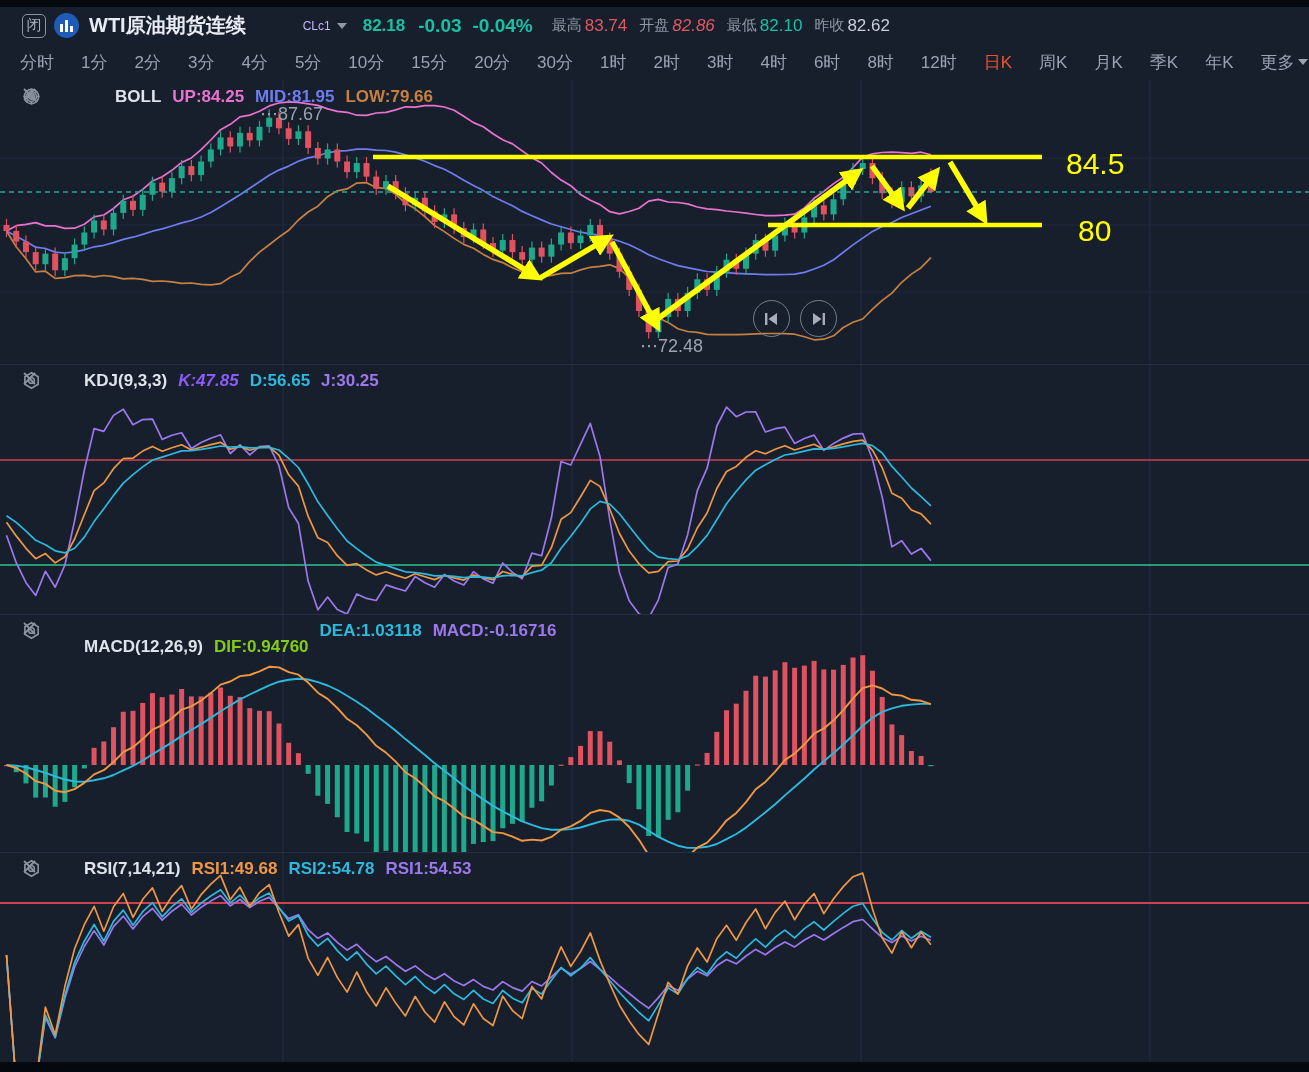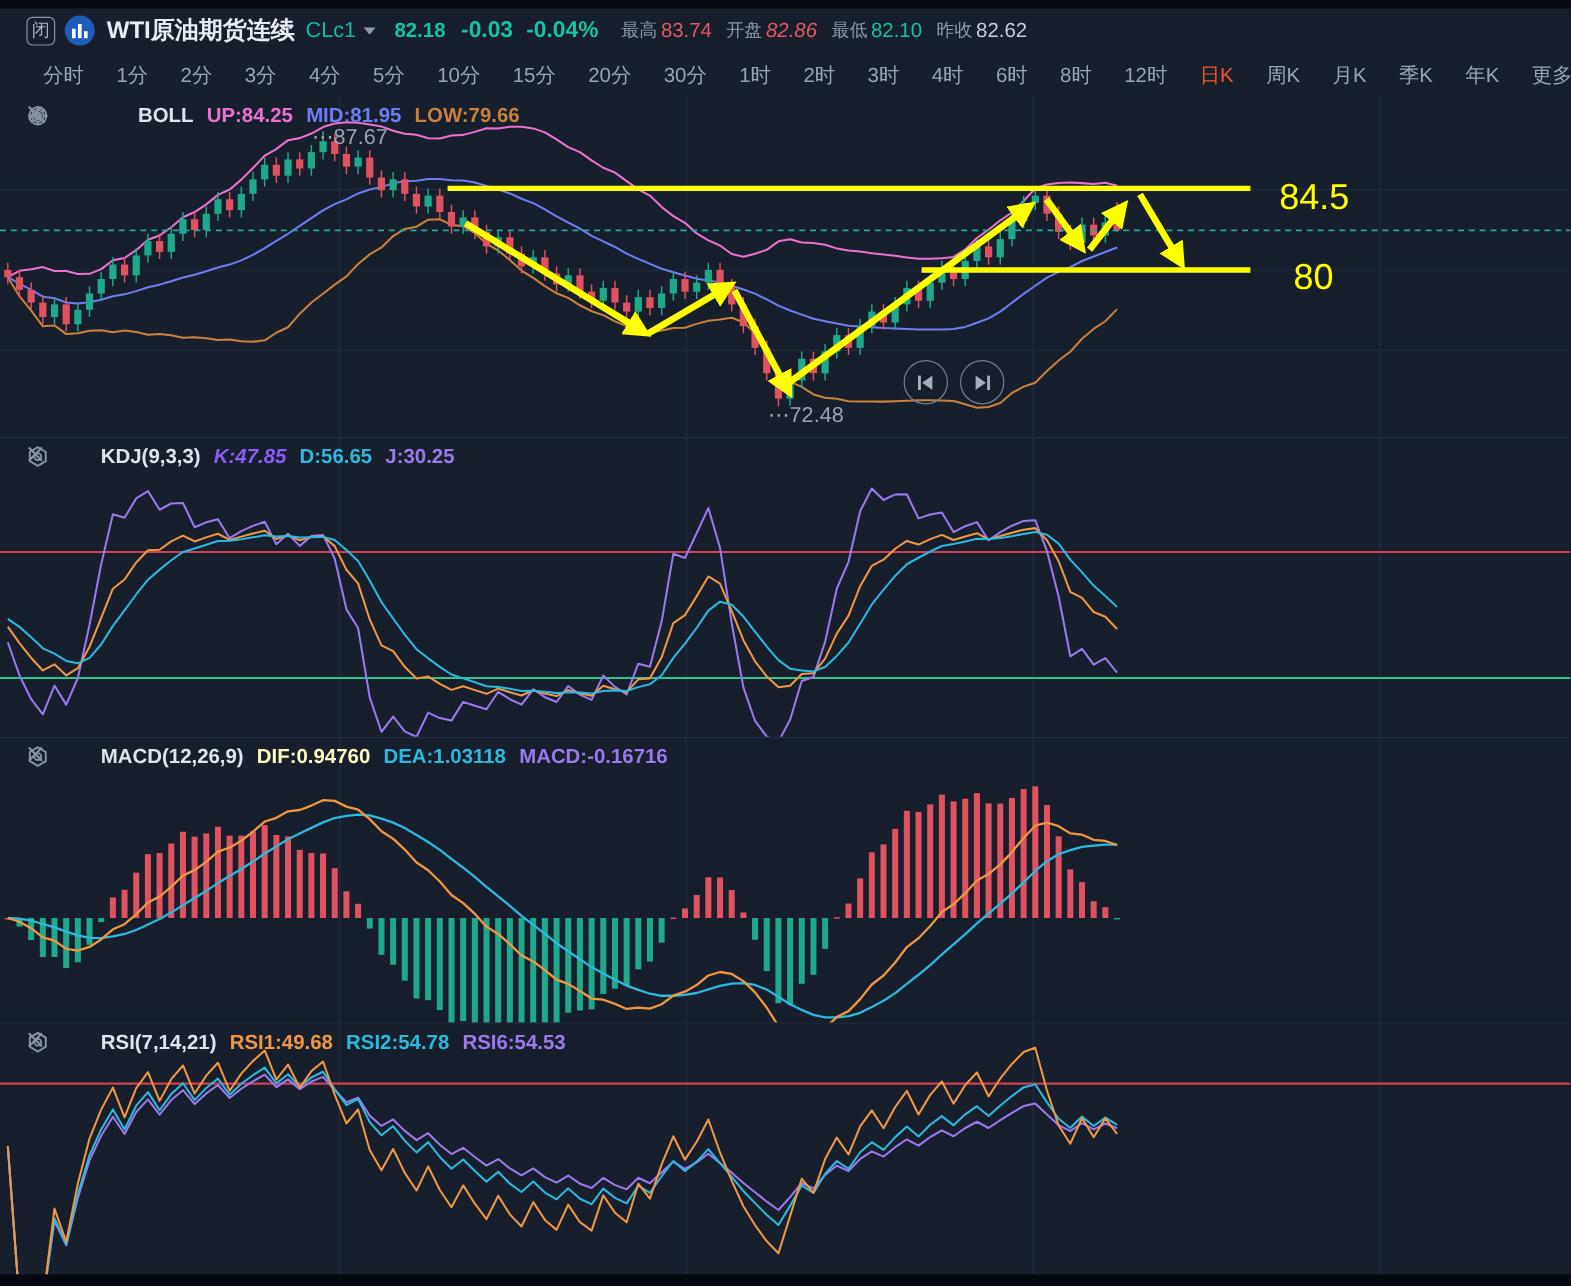--- a/index.html
+++ b/index.html
@@ -4,28 +4,28 @@
 <style>
   html,body{margin:0;padding:0;background:#0a0e16;}
   *{box-sizing:border-box;font-family:"Liberation Sans","DejaVu Sans",sans-serif;}
   .screen{position:relative;width:1309px;height:1072px;background:#171f2d;overflow:hidden;}
   .top-strip{position:absolute;left:0;top:0;width:100%;height:7px;background:#05080e;}
   .bottom-strip{position:absolute;left:0;top:1062px;width:100%;height:10px;background:#05080e;}
   .topbar{position:absolute;left:0;top:7px;width:100%;height:37px;display:flex;align-items:center;padding-left:22px;}
   .boxicon{display:inline-flex;align-items:center;justify-content:center;width:24px;height:24px;border:1.5px solid #8b93a1;border-radius:5px;color:#aab1bd;font-size:15px;margin-right:8px;}
   .appicon{display:inline-flex;align-items:center;justify-content:center;width:25px;height:25px;border-radius:50%;background:#1e5cb8;margin-right:10px;}
   .t-title{color:#e8ecf4;font-size:20px;font-weight:700;margin-right:9px;}
-  .t-code{color:#14b8a6;font-size:18px;margin-right:6px;}
+  .t-code{color:#c4b5fd;font-size:12px;margin-right:6px;margin-left:48px;}
   .caret{width:0;height:0;border-left:5px solid transparent;border-right:5px solid transparent;border-top:6px solid #8f98a6;display:inline-block;margin-right:16px;}
   .t-price{color:#16c1a4;font-size:17px;font-weight:700;margin-right:13px;}
   .t-chg{color:#16c1a4;font-size:19px;font-weight:600;margin-right:11px;}
   .stats{display:flex;align-items:center;margin-left:8px;}
   .stat-label{color:#8f98a6;font-size:15px;margin-right:3px;}
   .stat-value{font-size:17px;margin-right:12px;}
-  .tabs{position:absolute;left:0;top:44px;width:100%;height:36px;display:flex;align-items:center;padding-left:36px;gap:27px;}
+  .tabs{position:absolute;left:0;top:44px;width:100%;height:36px;display:flex;align-items:center;padding-left:20px;gap:27px;}
   .tab{color:#9aa3b2;font-size:17px;cursor:pointer;display:flex;align-items:center;gap:4px;white-space:nowrap;}
   .tab.active{color:#f4512c;}
   .tab .caret{margin-right:0;border-top-color:#9aa3b2;}
   .panel{position:absolute;left:0;width:1309px;}
   .panel svg{position:absolute;left:0;top:0;}
   .p-main{top:80px;height:284px;}
   .p-kdj{top:364px;height:250px;}
   .p-macd{top:614px;height:238px;}
   .p-rsi{top:852px;height:210px;}
   .ind-head{position:absolute;left:22px;top:7px;display:flex;align-items:flex-end;gap:11px;z-index:5;}
@@ -541,21 +541,21 @@
           </svg>
         </span>
       <span class="icon-btn">
           <svg width="19" height="19" viewBox="0 0 20 20">
             <path d="M10 1.8 L17 6 V14 L10 18.2 L3 14 V6 Z" fill="none" stroke="#8b93a1" stroke-width="1.7"></path>
             <circle cx="10" cy="10" r="3" fill="none" stroke="#8b93a1" stroke-width="1.6"></circle>
           </svg>
         </span>
       <span class="ind-title">MACD(12,26,9)</span>
       <span id="vals-macd" style="display:flex;gap:11px;">
-          <span class="ind-val" style="color: #fef9c3;">DIF:0.94760</span>
+          <span class="ind-val" style="color: #84cc16; margin-top: 16px;">DIF:0.94760</span>
           <span class="ind-val" style="color: rgb(44, 185, 221);">DEA:1.03118</span>
           <span class="ind-val" style="color: rgb(155, 120, 236);">MACD:-0.16716</span>
         </span>
     </div>
   </section>
 
   <section class="panel p-rsi">
     <svg id="svg-rsi" width="1309" height="210" viewBox="0 0 1309 210">
         <line x1="283" y1="0" x2="283" y2="210" stroke="#232e44" stroke-width="1"></line>
         <line x1="572" y1="0" x2="572" y2="210" stroke="#232e44" stroke-width="1"></line>
@@ -576,21 +576,21 @@
       <span class="icon-btn">
           <svg width="19" height="19" viewBox="0 0 20 20">
             <path d="M10 1.8 L17 6 V14 L10 18.2 L3 14 V6 Z" fill="none" stroke="#8b93a1" stroke-width="1.7"></path>
             <circle cx="10" cy="10" r="3" fill="none" stroke="#8b93a1" stroke-width="1.6"></circle>
           </svg>
         </span>
       <span class="ind-title">RSI(7,14,21)</span>
       <span id="vals-rsi" style="display:flex;gap:11px;">
           <span class="ind-val" style="color: rgb(239, 151, 67);">RSI1:49.68</span>
           <span class="ind-val" style="color: rgb(44, 185, 221);">RSI2:54.78</span>
-          <span class="ind-val" style="color: rgb(155, 120, 236);">RSI6:54.53</span>
+          <span class="ind-val" style="color: rgb(155, 120, 236);">RSI1:54.53</span>
         </span>
     </div>
   </section>
 
   <button class="pb-btn" id="pb0" style="left: 753px; top: 300px;">
     <svg width="17" height="16" viewBox="0 0 17 16">
         <rect x="2" y="2" width="2.4" height="12" fill="#a6adb8"></rect>
         <path d="M14 2 L5.5 8 L14 14 Z" fill="#a6adb8"></path>
       </svg>
   </button>

